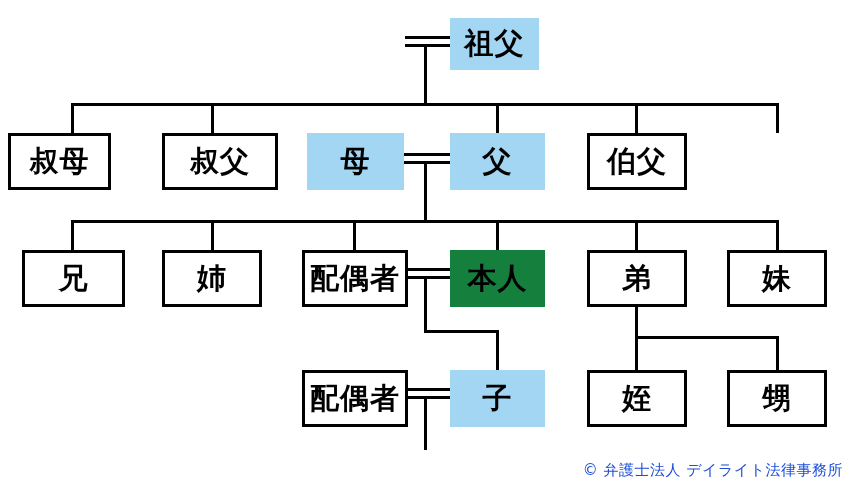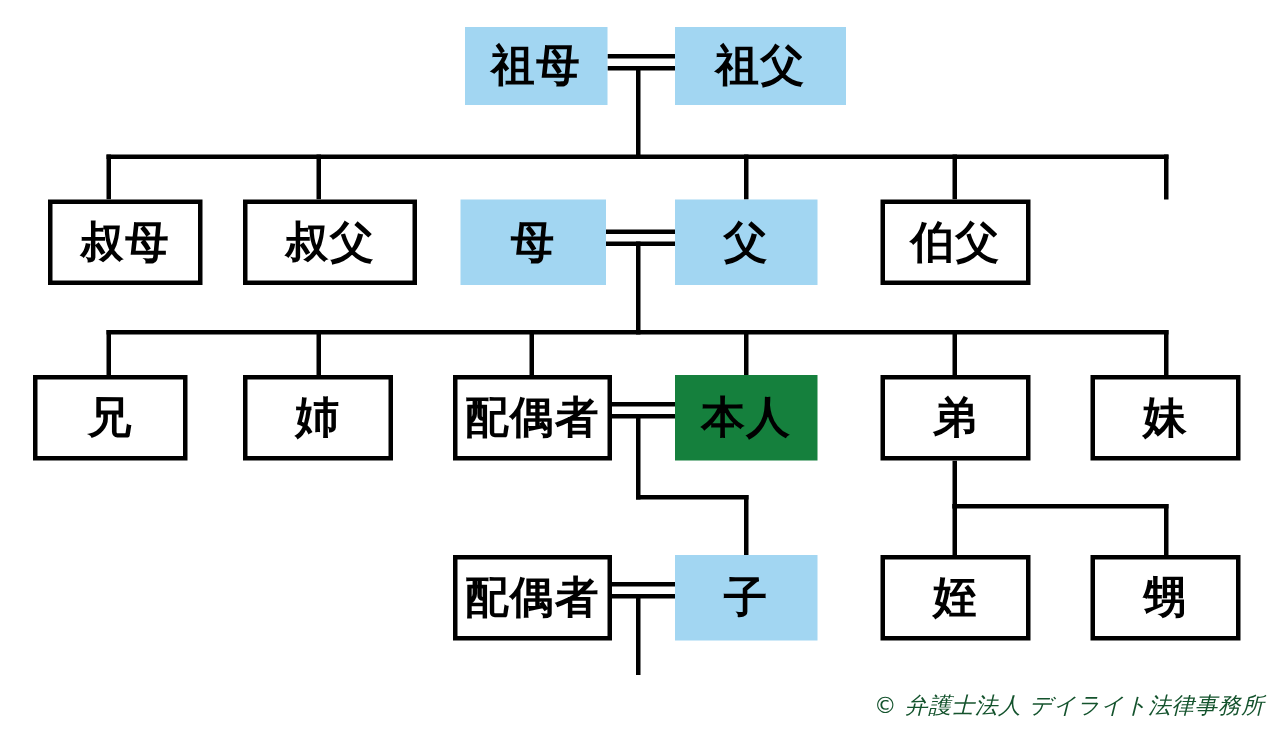--- a/index.html
+++ b/index.html
@@ -38,24 +38,23 @@
     position: absolute;
     box-sizing: border-box;
     height: 11px;
     background: transparent;
   }
   .footer {
     position: absolute;
     top: 461px;
     right: 7px;
     font-size: 15px;
-    color: #14532d;
+    color: #1d4ed8;
     letter-spacing: 0.5px;
     white-space: nowrap;
-    font-style: italic;
   }
 </style>
 </head>
 <body>
 
 <div id="stage">
   <div class="footer">© 弁護士法人 デイライト法律事務所</div>
 <div class="line" style="left: 71px; top: 103px; width: 708px; height: 3px; background: rgb(0, 0, 0);"></div>
     <div class="line" style="left: 71px; top: 220px; width: 708px; height: 3px; background: rgb(0, 0, 0);"></div>
     <div class="line" style="left: 424px; top: 330px; width: 75px; height: 3px; background: rgb(0, 0, 0);"></div>
@@ -76,27 +75,24 @@
     <div class="line" style="left: 635px; top: 220px; width: 3px; height: 30px; background: rgb(0, 0, 0);"></div>
     <div class="line" style="left: 776px; top: 220px; width: 3px; height: 30px; background: rgb(0, 0, 0);"></div>
     <div class="line" style="left: 496px; top: 330px; width: 3px; height: 40px; background: rgb(0, 0, 0);"></div>
     <div class="line" style="left: 635px; top: 307px; width: 3px; height: 32px; background: rgb(0, 0, 0);"></div>
     <div class="line" style="left: 635px; top: 336px; width: 3px; height: 34px; background: rgb(0, 0, 0);"></div>
     <div class="line" style="left: 776px; top: 336px; width: 3px; height: 34px; background: rgb(0, 0, 0);"></div>
     <div class="marriage" style="left: 405px; top: 36px; width: 45px; border-top: 3px solid rgb(0, 0, 0); border-bottom: 3px solid rgb(0, 0, 0);"></div>
     <div class="marriage" style="left: 404px; top: 153px; width: 46px; border-top: 3px solid rgb(0, 0, 0); border-bottom: 3px solid rgb(0, 0, 0);"></div>
     <div class="marriage" style="left: 408px; top: 268px; width: 42px; border-top: 3px solid rgb(0, 0, 0); border-bottom: 3px solid rgb(0, 0, 0);"></div>
     <div class="marriage" style="left: 408px; top: 388px; width: 42px; border-top: 3px solid rgb(0, 0, 0); border-bottom: 3px solid rgb(0, 0, 0);"></div>
-    <div class="node" style="left: 310px; top: 18px; width: 95px; height: 52px; background: rgb(162, 214, 242);">
-      <span>祖母</span>
-    </div>
-    <div class="node" style="left: 450px; top: 18px; width: 114px; height: 52px; background: rgb(162, 214, 242);">
+    <div class="node" style="left: 450px; top: 18px; width: 89px; height: 52px; background: rgb(162, 214, 242);">
       <span>祖父</span>
     </div>
-    <div class="node white" style="left: 32px; top: 133px; width: 103px; height: 57px;">
+    <div class="node white" style="left: 8px; top: 133px; width: 103px; height: 57px;">
       <span>叔母</span>
     </div>
     <div class="node white" style="left: 162px; top: 133px; width: 116px; height: 57px;">
       <span>叔父</span>
     </div>
     <div class="node" style="left: 307px; top: 133px; width: 97px; height: 57px; background: rgb(162, 214, 242);">
       <span>母</span>
     </div>
     <div class="node" style="left: 450px; top: 133px; width: 95px; height: 57px; background: rgb(162, 214, 242);">
       <span>父</span>

